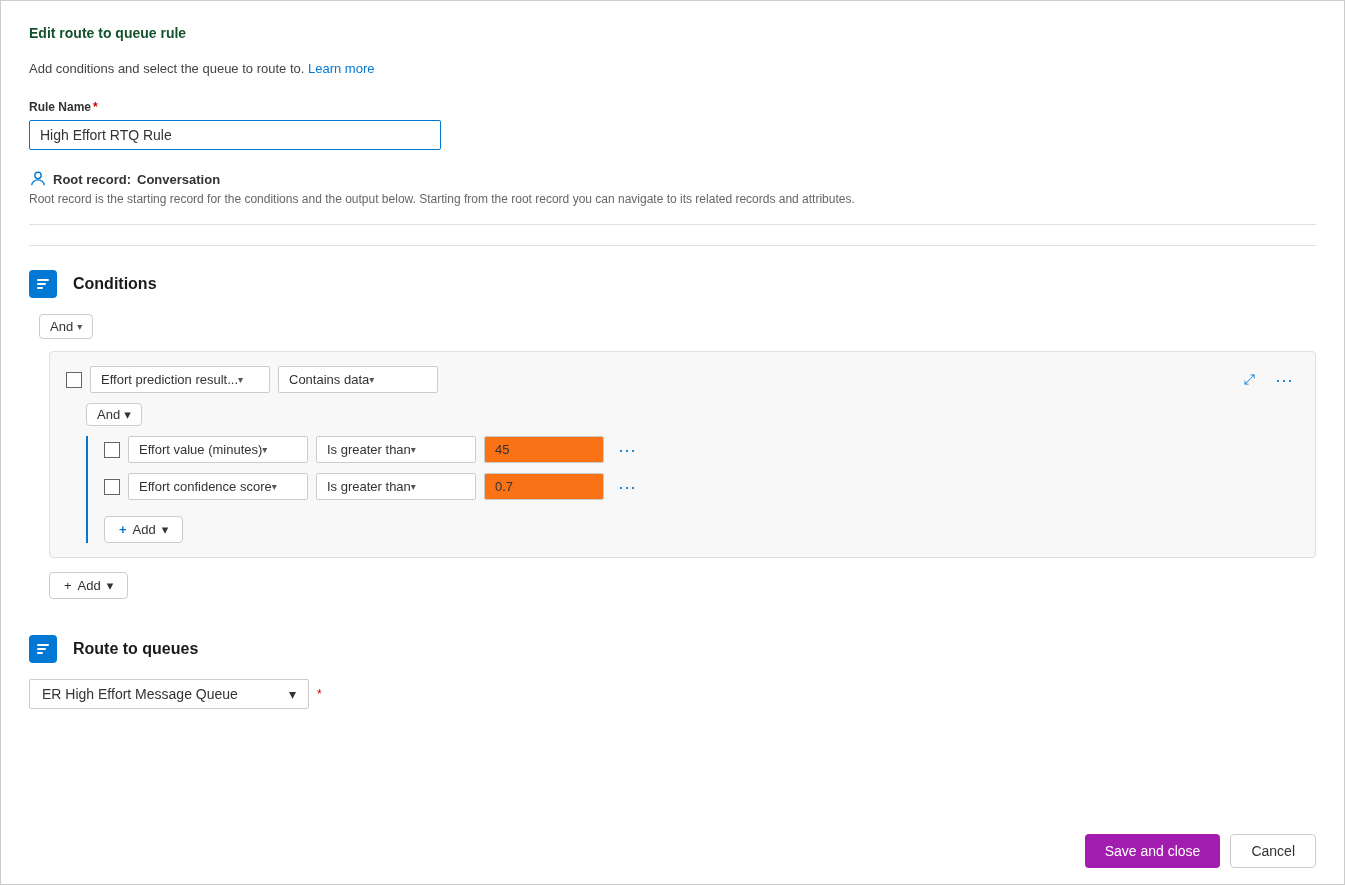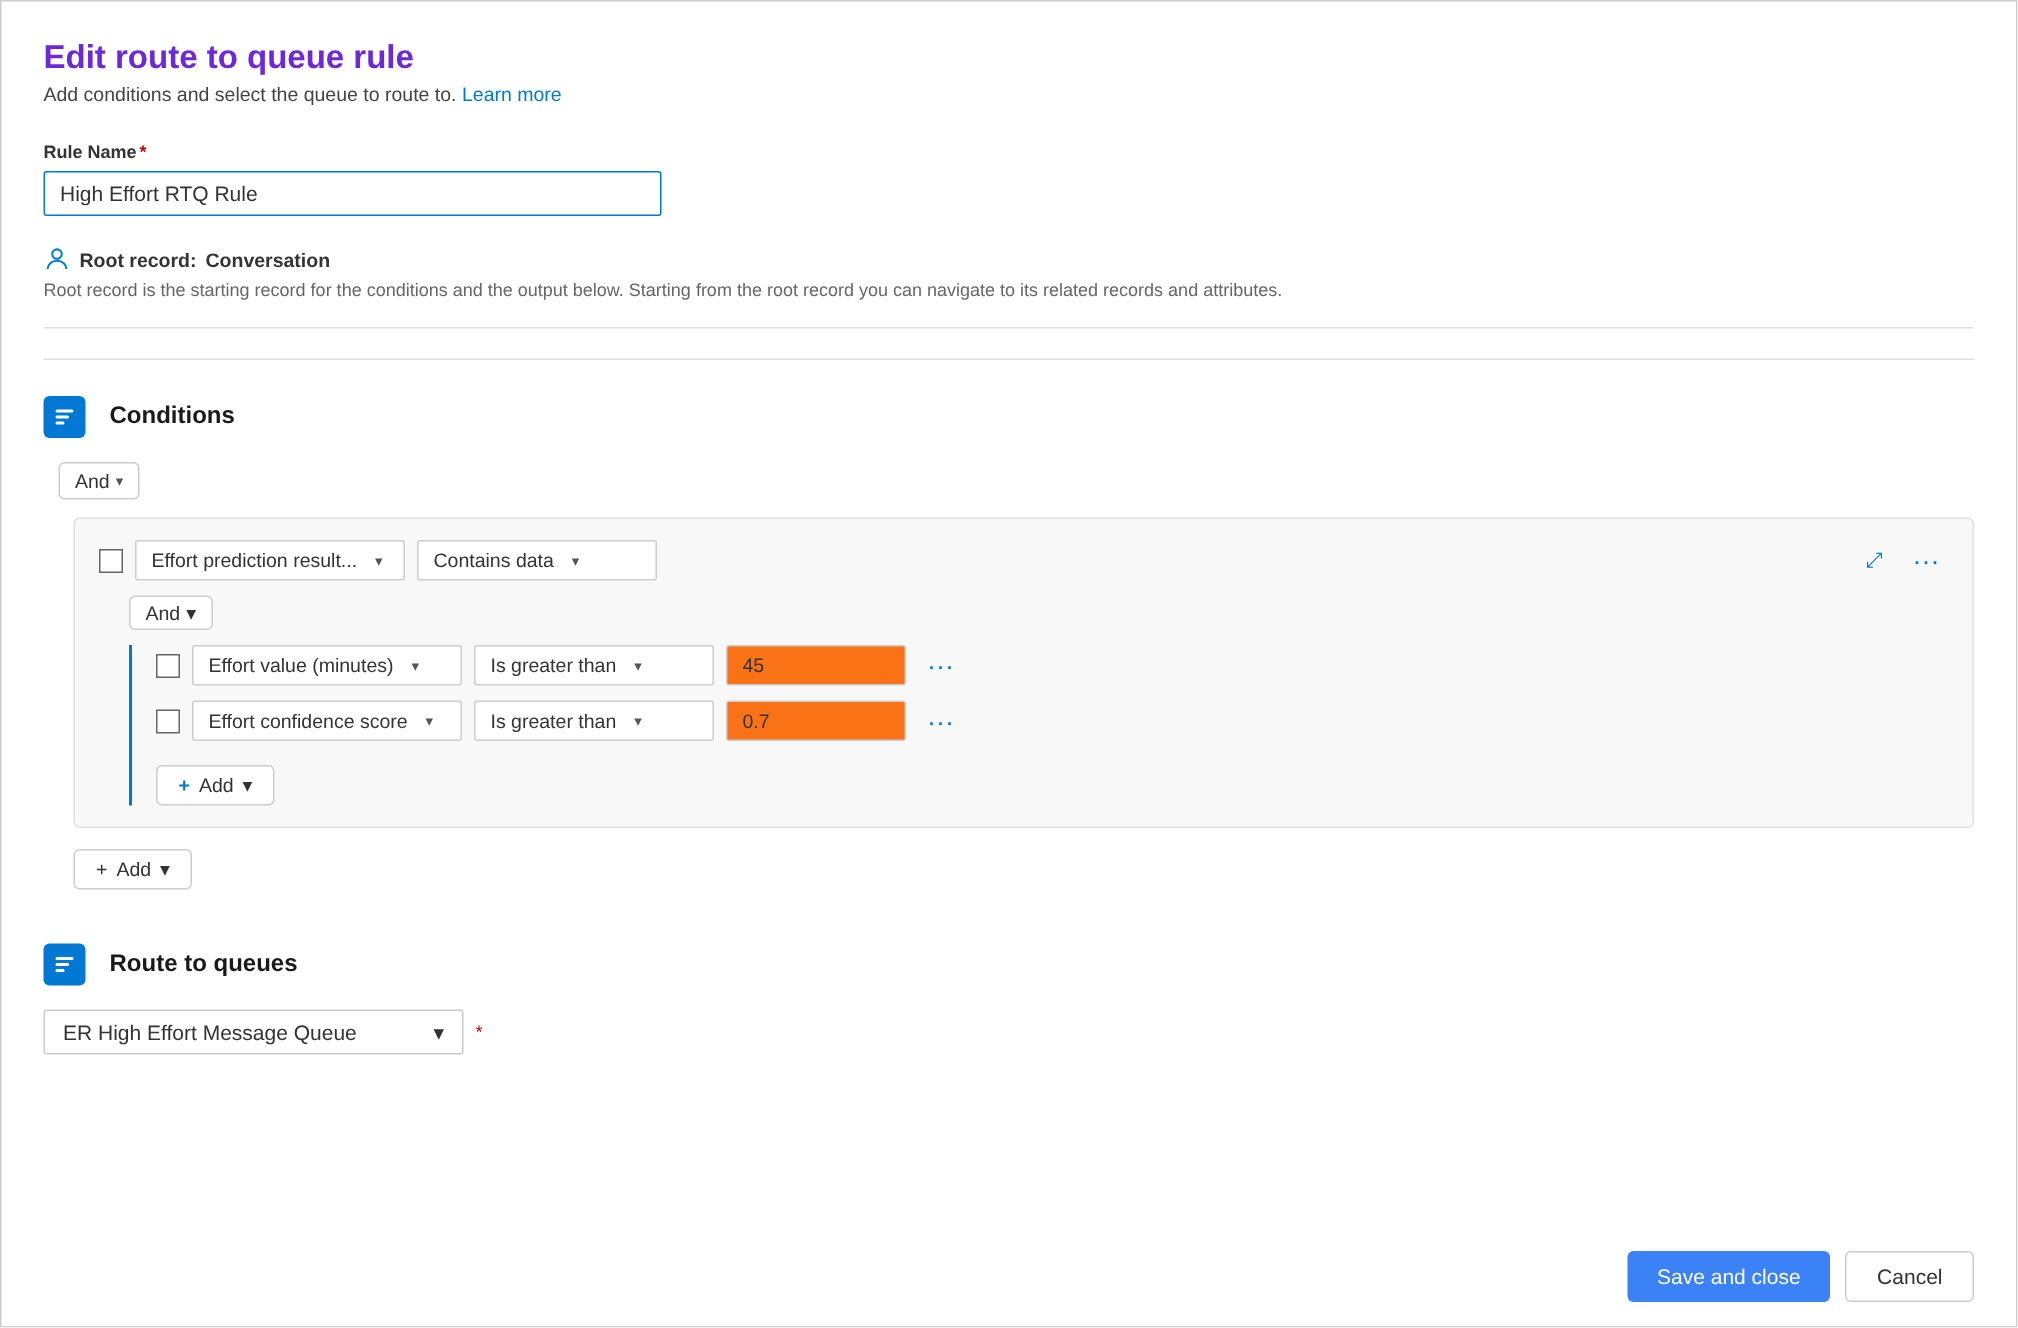--- a/index.html
+++ b/index.html
@@ -10,24 +10,24 @@
       color: #333;
     }
     .page-wrapper {
       border: 1px solid #ccc;
       min-height: 885px;
       max-width: 1345px;
       position: relative;
       padding: 24px 28px 80px 28px;
     }
     .page-title {
-      font-size: 22px;
+      font-size: 14px;
       font-weight: 600;
-      color: #6d28d9;
-      margin-bottom: 4px;
+      color: #14532d;
+      margin-bottom: 20px;
     }
     .page-subtitle {
       font-size: 13px;
       color: #444;
       margin-bottom: 24px;
     }
     .page-subtitle a {
       color: #0078d4;
       text-decoration: none;
     }
@@ -126,21 +126,21 @@
     .condition-checkbox {
       width: 16px;
       height: 16px;
       border: 1.5px solid #666;
       background: #fff;
       cursor: pointer;
     }
     .dropdown-select {
       display: inline-flex;
       align-items: center;
-      gap: 12px;
+      gap: 0;
       border: 1px solid #ccc;
       border-radius: 2px;
       padding: 5px 10px;
       background: #fff;
       cursor: pointer;
       font-size: 13px;
       color: #333;
       min-width: 80px;
     }
     .dropdown-select .chevron { font-size: 10px; color: #555; }
@@ -243,21 +243,21 @@
     }
     .queue-required { color: #c00; font-size: 12px; margin-left: 4px; }
     .footer-actions {
       position: absolute;
       bottom: 16px;
       right: 28px;
       display: flex;
       gap: 10px;
     }
     .btn-primary {
-      background: #3b82f6;
+      background: #a21caf;
       color: white;
       border: none;
       border-radius: 4px;
       padding: 8px 20px;
       font-size: 14px;
       cursor: pointer;
       font-weight: 500;
     }
     .btn-secondary {
       background: #fff;

